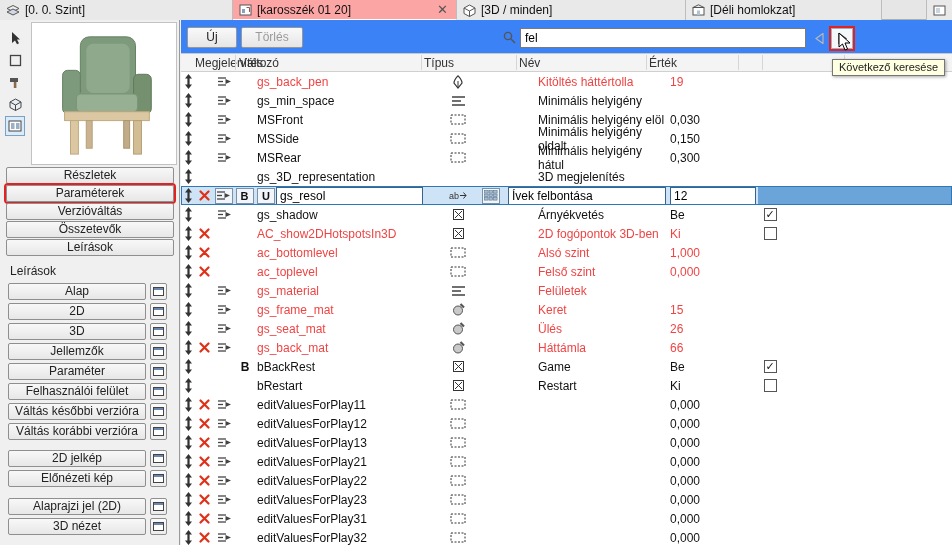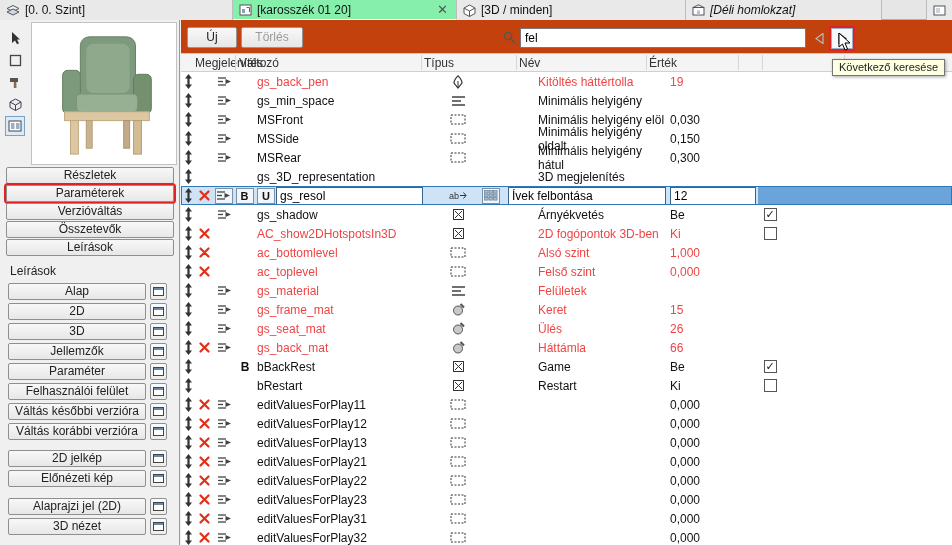--- a/index.html
+++ b/index.html
@@ -4,25 +4,25 @@
 <style>
   html,body{margin:0;padding:0;}
   .screen{position:relative;width:952px;height:545px;background:#f0f0f0;overflow:hidden;
           font-family:"Liberation Sans",sans-serif;font-size:12px;color:#111;}
 
   
   .tabbar{position:absolute;left:0;top:0;width:952px;height:20px;background:#e6e6e6;
           border-bottom:1px solid #aeaeae;display:flex;box-sizing:border-box;}
   .tab{display:flex;align-items:center;gap:5px;padding:0 6px;height:20px;box-sizing:border-box;
        border-right:1px solid #bdbdbd;background:#e9e9e9;overflow:hidden;white-space:nowrap;}
-  .tab.active{background:#86efac;border-bottom:1px solid #fafafa;}
+  .tab.active{background:#fca5a5;border-bottom:1px solid #fafafa;}
   .tab:nth-child(1){width:233px;}
   .tab:nth-child(2){width:224px;}
   .tab:nth-child(3){width:229px;}
-  .tab:nth-child(4){width:196px;font-style:italic;}
+  .tab:nth-child(4){width:196px;}
   .tab.sliver{margin-left:auto;width:26px;border-left:1px solid #bdbdbd;border-right:none;}
   .tab .tlabel{flex:1;overflow:hidden;}
   .tclose{color:#555;font-size:13px;line-height:13px;padding:0 2px;cursor:default;}
 
   
   .sidebar{position:absolute;left:0;top:20px;width:180px;height:525px;background:#f0f0f0;
            border-right:1px solid #9a9a9a;box-sizing:border-box;}
   .minitools{position:absolute;left:5px;top:8px;width:22px;}
   .tool-btn{width:20px;height:20px;margin-bottom:2px;display:flex;align-items:center;justify-content:center;
             border:1px solid transparent;box-sizing:border-box;}
@@ -40,21 +40,21 @@
   #symbol-buttons{top:476px;}
   .btnrow{display:flex;align-items:center;height:20px;}
   .btnrow .sbtn{width:138px;margin-bottom:0;}
   .icon-btn{width:17px;height:17px;margin-left:4px;box-sizing:border-box;display:flex;align-items:center;justify-content:center;
             background:linear-gradient(#fbfbfb,#ececec);border:1px solid #8f8f8f;border-radius:2px;}
   .winico{width:11px;height:9px;border:1px solid #444;background:#fff;position:relative;box-sizing:border-box;}
   .winico::before{content:"";position:absolute;left:0;top:0;right:0;height:2px;background:#6a87b0;}
   .annotated{box-shadow:0 0 0 2px #e02222;}
 
   
-  .toolbar{position:absolute;left:181px;top:20px;width:771px;height:34px;background:#c2410c;
+  .toolbar{position:absolute;left:181px;top:20px;width:771px;height:34px;background:#3b82f6;
            border-bottom:1px solid #c8c8c8;box-sizing:border-box;}
   .tb-btn{position:absolute;top:7px;height:21px;box-sizing:border-box;background:linear-gradient(#f9f9f9,#e6e6e6);
           border:1px solid #979797;border-radius:2px;font-size:12px;text-align:center;line-height:18px;color:#222;}
   #btn-new{left:6px;width:50px;}
   #btn-del{left:60px;width:62px;color:#9b9b9b;}
   .search-ico{position:absolute;left:322px;top:11px;}
   .search-input{position:absolute;left:339px;top:8px;width:286px;height:20px;box-sizing:border-box;
                 border:1px solid #7a7a7a;background:#fff;font:12px "Liberation Sans",sans-serif;padding:0 4px;}
   .arrow-btn{position:absolute;top:8px;height:21px;display:flex;align-items:center;justify-content:center;box-sizing:border-box;}
   #arrow-prev{left:630px;width:16px;border:none;background:none;}

